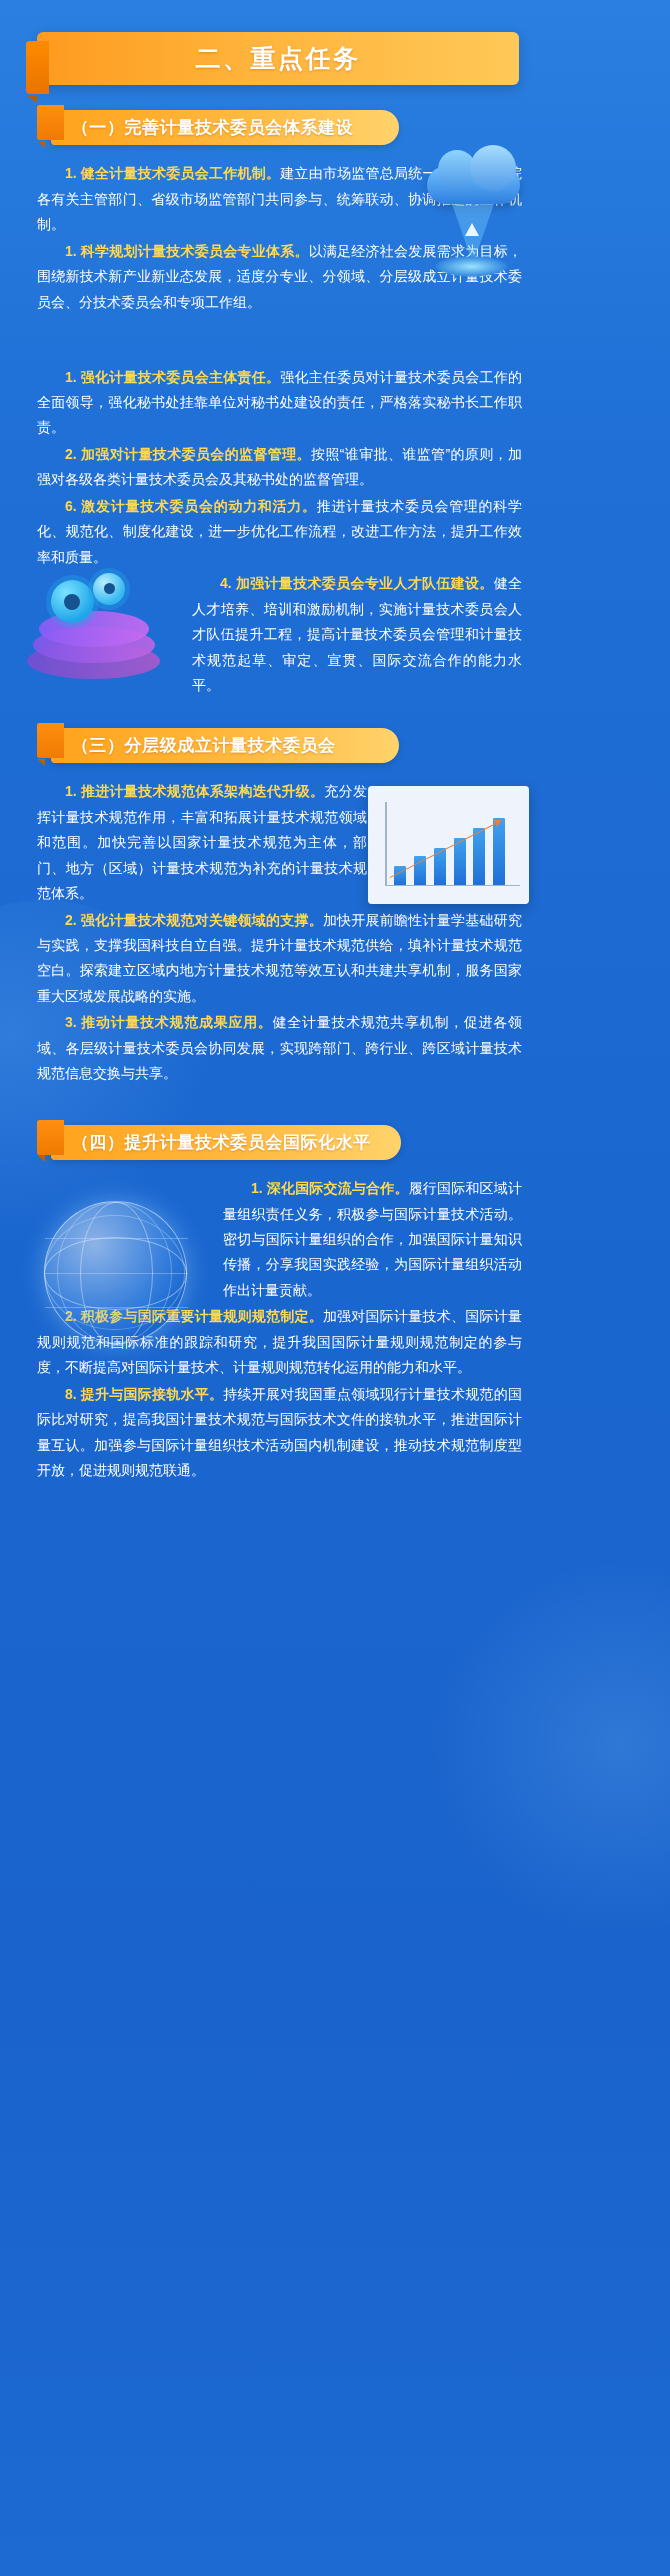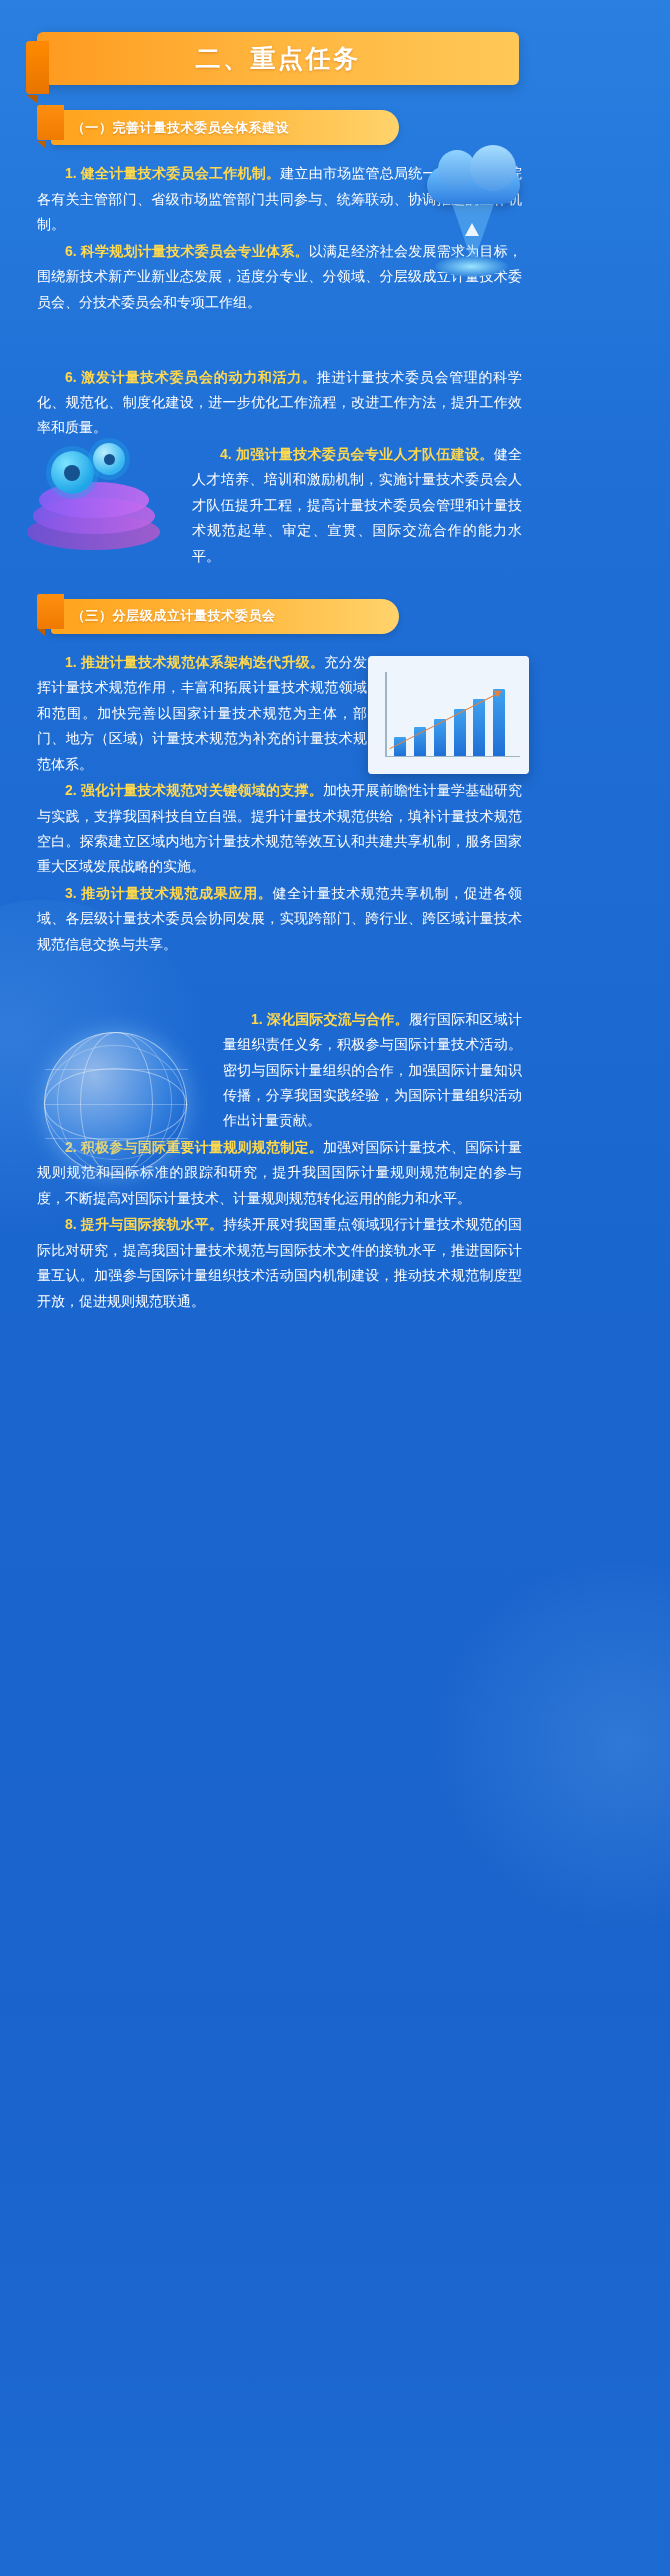--- a/index.html
+++ b/index.html
@@ -108,21 +108,21 @@
     content: "";
     position: absolute;
     left: 0; bottom: -7.4px;
     border-left: 8.7px solid transparent;
     border-top: 7.4px solid #bb5f00;
   }
   .sec-head-text {
     position: relative;
     z-index: 2;
     color: #ffffff;
-    font-size: 13px;
+    font-size: 17px;
     font-weight: bold;
     letter-spacing: 0.6px;
     text-shadow: 0 1.2px 1.9px rgba(150,70,0,.35);
     white-space: nowrap;
   }
 
   
   .body {
     margin: 11.2px 34px 0 37px;
     color: #ffffff;
@@ -273,32 +273,38 @@
         <div class="beam"></div>
         <div class="arrow-up"></div>
         <div class="disc"></div>
       </div>
 
       <div class="body">
         <p class="para">
           <span class="lead">1. 健全计量技术委员会工作机制。</span><span>建立由市场监管总局统一管理，国务院各有关主管部门、省级市场监管部门共同参与、统筹联动、协调推进的工作机制。</span>
         </p>
         <p class="para">
-          <span class="lead">6. 科学规划计量技术委员会专业体系。</span><span>以满足经济社会发展需求为目标，围绕新技术新产业新业态发展，适度分专业、分领域、分层级成立计量技术委员会、分技术委员会和专项工作组。</span>
+          <span class="lead">1. 科学规划计量技术委员会专业体系。</span><span>以满足经济社会发展需求为目标，围绕新技术新产业新业态发展，适度分专业、分领域、分层级成立计量技术委员会、分技术委员会和专项工作组。</span>
         </p>
       </div>
     </div>
   </div>
 
   <div class="spacer-md"></div>
 
   <div class="section">
 
     <div style="position:relative;">
       <div class="body">
+        <p class="para">
+          <span class="lead">1. 强化计量技术委员会主体责任。</span><span>强化主任委员对计量技术委员会工作的全面领导，强化秘书处挂靠单位对秘书处建设的责任，严格落实秘书长工作职责。</span>
+        </p>
+        <p class="para">
+          <span class="lead">2. 加强对计量技术委员会的监督管理。</span><span>按照“谁审批、谁监管”的原则，加强对各级各类计量技术委员会及其秘书处的监督管理。</span>
+        </p>
         <p class="para">
           <span class="lead">6. 激发计量技术委员会的动力和活力。</span><span>推进计量技术委员会管理的科学化、规范化、制度化建设，进一步优化工作流程，改进工作方法，提升工作效率和质量。</span>
         </p>
         <div style="position:relative; min-height:105px;">
           <div class="illus illus-gear" style="left:-10px; top:-1.2px;">
             <div class="layer l1"></div>
             <div class="layer l2"></div>
             <div class="layer l3"></div>
             <div class="gear g1"></div>
             <div class="gear g2"></div>
@@ -348,20 +354,26 @@
         <p class="para">
           <span class="lead">3. 推动计量技术规范成果应用。</span><span>健全计量技术规范共享机制，促进各领域、各层级计量技术委员会协同发展，实现跨部门、跨行业、跨区域计量技术规范信息交换与共享。</span>
         </p>
       </div>
     </div>
   </div>
 
   <div class="spacer-md"></div>
 
   <div class="section">
+    <div class="sec-head-wrap">
+      <div class="sec-head">
+        <div class="tab"></div>
+        <div class="sec-head-text">（四）提升计量技术委员会国际化水平</div>
+      </div>
+    </div>
 
     <div style="position:relative;">
       <div class="illus illus-globe">
         <div class="globe">
           <div class="merid m1"></div>
           <div class="merid m2"></div>
           <div class="lat a"></div>
           <div class="lat b"></div>
           <div class="lat c"></div>
         </div>

